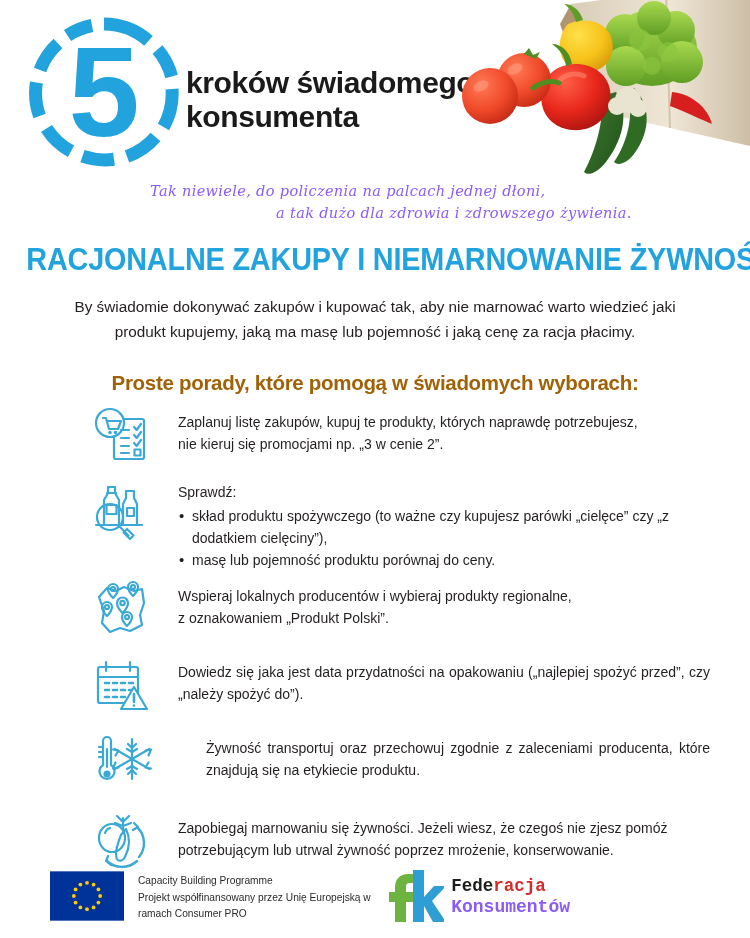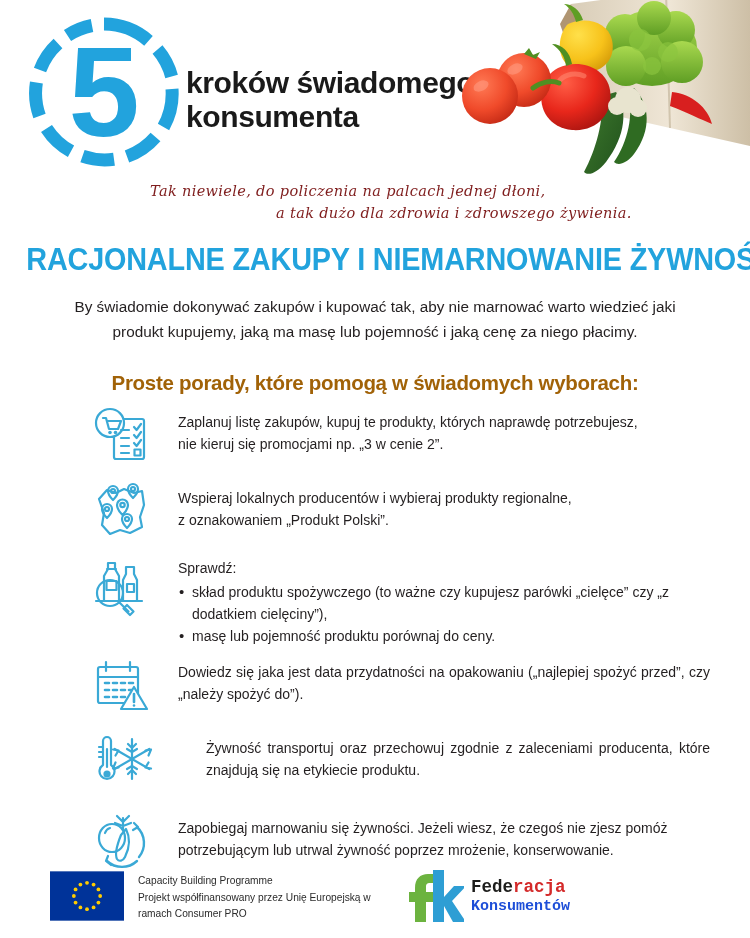--- a/index.html
+++ b/index.html
@@ -23,21 +23,21 @@
     font-weight: bold; font-size: 30px; line-height: 1.12;
     letter-spacing: -0.4px; color: #1a1a1a;
   }
 
   .veg-photo { position: absolute; right: 0; top: -4px; width: 330px; height: 196px; }
 
   .tagline {
     position: absolute; left: 150px; top: 180px; width: 500px;
     font-family: "DejaVu Serif", serif;
     font-style: italic; font-size: 14.5px; line-height: 1.52;
-    color: #7f1d1d; letter-spacing: 0.35px;
+    color: #8b5cf6; letter-spacing: 0.35px;
   }
   .tagline .l2 { display:block; padding-left: 126px; }
 
   
   .main-title {
     text-align: center; margin-top: 6px;
     font-size: 31px; font-weight: bold; letter-spacing: -0.2px;
     color: #22a3dd;
     transform: scaleX(0.93); transform-origin: center;
     white-space: nowrap;
@@ -89,21 +89,21 @@
   .eu-text {
     margin-left: 14px; padding-top: 2px;
     font-size: 10.2px; line-height: 1.62; color: #2b2b2b;
   }
   .fk-logo { display: flex; align-items: center; font-family: Liberation Mono, monospace; }
   .fk-mark { width: 62px; height: 62px; flex: 0 0 62px; }
   .fk-words { margin-left: 7px; line-height: 1.14; }
   .fk-l1 { font-size: 17.5px; font-weight: bold; }
   .fk-l1 .dark { color: #1d1d1b; }
   .fk-l1 .red { color: #d42a2a; }
-  .fk-l2 { font-size: 15px; font-weight: bold; color: #1d4ed8; }
+  .fk-l2 { font-size: 18px; font-weight: bold; color: #8b5cf6; }
 </style>
 </head>
 <body>
 
 <div class="page">
 
   <div class="header">
 
     <div class="logo-block">
       <div class="logo-mark">
@@ -216,21 +216,21 @@
     <div class="tagline">
       <span>Tak niewiele, do policzenia na palcach jednej dłoni,</span>
       <span class="l2">a tak dużo dla zdrowia i zdrowszego żywienia.</span>
     </div>
   </div>
 
   <div class="main-title">RACJONALNE ZAKUPY I NIEMARNOWANIE ŻYWNOŚCI</div>
 
   <div class="intro">
     <span>By świadomie dokonywać zakupów i kupować tak, aby nie marnować warto wiedzieć jaki</span>
-    <span>produkt kupujemy, jaką ma masę lub pojemność i jaką cenę za niego płacimy.</span>
+    <span>produkt kupujemy, jaką ma masę lub pojemność i jaką cenę za racja płacimy.</span>
   </div>
 
   <div class="section-heading">Proste porady, które pomogą w świadomych wyborach:</div>
 
   <div class="tips">
 
     <div class="tip r1">
       <div class="tip-icon">
         <svg viewBox="0 0 64 64" width="64" height="64" aria-hidden="true">
           <g fill="none" stroke="#3aa9d6" stroke-width="2.2" stroke-linecap="round" stroke-linejoin="round">
@@ -246,54 +246,20 @@
             <rect x="44.5" y="44.5" width="6" height="6"></rect>
           </g>
         </svg>
       </div>
       <div class="tip-body">
         <div>Zaplanuj listę zakupów, kupuj te produkty, których naprawdę potrzebujesz,</div>
         <div>nie kieruj się promocjami np. „3 w cenie 2”.</div>
       </div>
     </div>
 
-    <div class="tip r3">
-      <div class="tip-icon">
-        <svg viewBox="0 0 64 64" width="64" height="64" aria-hidden="true">
-          <g fill="none" stroke="#3aa9d6" stroke-width="2.2" stroke-linecap="round" stroke-linejoin="round">
-            <path d="M9 18 L17 9 L26 12 L34 8 L44 12 L52 10 L54 24 L50 36 L52 46 L40 52 L30 49 L20 53 L12 44 L14 32 Z"></path>
-            <g>
-              <path d="M18 10 a5 5 0 0 1 10 0 c0 4 -5 9 -5 9 s-5 -5 -5 -9 z"></path>
-              <circle cx="23" cy="10" r="2"></circle>
-            </g>
-            <g>
-              <path d="M38 8 a5 5 0 0 1 10 0 c0 4 -5 9 -5 9 s-5 -5 -5 -9 z"></path>
-              <circle cx="43" cy="8" r="2"></circle>
-            </g>
-            <g>
-              <path d="M27 24 a5.5 5.5 0 0 1 11 0 c0 4.5 -5.5 10 -5.5 10 s-5.5 -5.5 -5.5 -10 z"></path>
-              <circle cx="32.5" cy="24" r="2.2"></circle>
-            </g>
-            <g>
-              <path d="M12 28 a5 5 0 0 1 10 0 c0 4 -5 9 -5 9 s-5 -5 -5 -9 z"></path>
-              <circle cx="17" cy="28" r="2"></circle>
-            </g>
-            <g>
-              <path d="M32 38 a5 5 0 0 1 10 0 c0 4 -5 9 -5 9 s-5 -5 -5 -9 z"></path>
-              <circle cx="37" cy="38" r="2"></circle>
-            </g>
-          </g>
-        </svg>
-      </div>
-      <div class="tip-body">
-        <div>Wspieraj lokalnych producentów i wybieraj produkty regionalne,</div>
-        <div>z oznakowaniem „Produkt Polski”.</div>
-      </div>
-    </div>
-
     <div class="tip r2">
       <div class="tip-icon">
         <svg viewBox="0 0 64 64" width="64" height="64" aria-hidden="true">
           <g fill="none" stroke="#3aa9d6" stroke-width="2.2" stroke-linecap="round" stroke-linejoin="round">
             <path d="M18 6 h7 v6 l4 7 v25 h-15 v-25 l4 -7 z"></path>
             <path d="M17 12 h9"></path>
             <rect x="16.5" y="24" width="10" height="9"></rect>
             <path d="M36 10 h8 v7 l3 6 v21 h-14 v-21 l3 -6 z"></path>
             <rect x="37" y="27" width="7" height="8"></rect>
             <path d="M6 44 h46"></path>
@@ -302,20 +268,54 @@
             <path d="M37 48 l6.5 6.5 l-3.5 3.5 l-6.5 -6.5 z"></path>
           </g>
         </svg>
       </div>
       <div class="tip-body">
         <div class="tip-lead">Sprawdź:</div>
         <ul>
           <li>skład produktu spożywczego (to ważne czy kupujesz parówki „cielęce” czy „z dodatkiem cielęciny”),</li>
           <li>masę lub pojemność produktu porównaj do ceny.</li>
         </ul>
+      </div>
+    </div>
+
+    <div class="tip r3">
+      <div class="tip-icon">
+        <svg viewBox="0 0 64 64" width="64" height="64" aria-hidden="true">
+          <g fill="none" stroke="#3aa9d6" stroke-width="2.2" stroke-linecap="round" stroke-linejoin="round">
+            <path d="M9 18 L17 9 L26 12 L34 8 L44 12 L52 10 L54 24 L50 36 L52 46 L40 52 L30 49 L20 53 L12 44 L14 32 Z"></path>
+            <g>
+              <path d="M18 10 a5 5 0 0 1 10 0 c0 4 -5 9 -5 9 s-5 -5 -5 -9 z"></path>
+              <circle cx="23" cy="10" r="2"></circle>
+            </g>
+            <g>
+              <path d="M38 8 a5 5 0 0 1 10 0 c0 4 -5 9 -5 9 s-5 -5 -5 -9 z"></path>
+              <circle cx="43" cy="8" r="2"></circle>
+            </g>
+            <g>
+              <path d="M27 24 a5.5 5.5 0 0 1 11 0 c0 4.5 -5.5 10 -5.5 10 s-5.5 -5.5 -5.5 -10 z"></path>
+              <circle cx="32.5" cy="24" r="2.2"></circle>
+            </g>
+            <g>
+              <path d="M12 28 a5 5 0 0 1 10 0 c0 4 -5 9 -5 9 s-5 -5 -5 -9 z"></path>
+              <circle cx="17" cy="28" r="2"></circle>
+            </g>
+            <g>
+              <path d="M32 38 a5 5 0 0 1 10 0 c0 4 -5 9 -5 9 s-5 -5 -5 -9 z"></path>
+              <circle cx="37" cy="38" r="2"></circle>
+            </g>
+          </g>
+        </svg>
+      </div>
+      <div class="tip-body">
+        <div>Wspieraj lokalnych producentów i wybieraj produkty regionalne,</div>
+        <div>z oznakowaniem „Produkt Polski”.</div>
       </div>
     </div>
 
     <div class="tip r4">
       <div class="tip-icon">
         <svg viewBox="0 0 64 64" width="64" height="64" aria-hidden="true">
           <g fill="none" stroke="#3aa9d6" stroke-width="2.2" stroke-linecap="round" stroke-linejoin="round">
             <rect x="8" y="12" width="40" height="36" rx="2"></rect>
             <path d="M8 22 h40"></path>
             <path d="M16 7 v9 M40 7 v9"></path>

